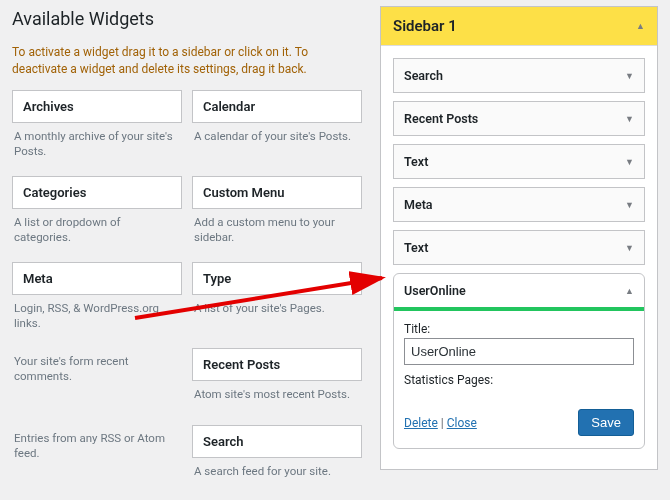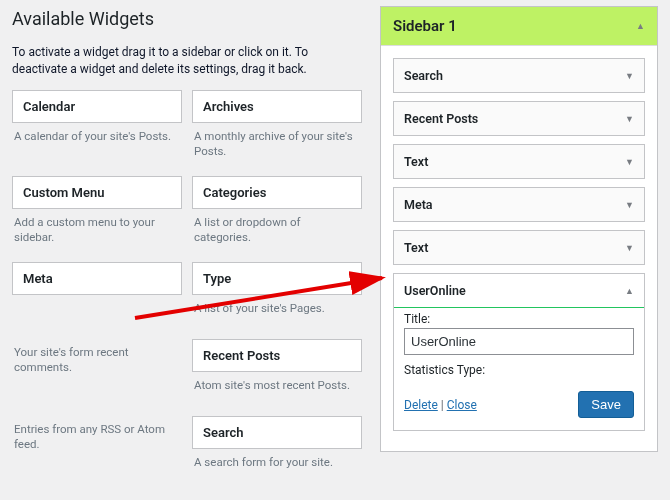--- a/index.html
+++ b/index.html
@@ -1,85 +1,86 @@
 <!DOCTYPE html>
 <html><head>
 <meta charset="utf-8">
 <style>
   * { box-sizing: border-box; margin: 0; padding: 0; }
   body { font-family: -apple-system, "Segoe UI", Roboto, Helvetica, Arial, sans-serif; font-size: 13px; color: #3c434a; background: #f0f0f1; width: 670px; height: 500px; overflow: hidden; position: relative; }
   .wrap { display: flex; gap: 18px; padding: 6px 12px; }
   .left { width: 350px; }
   .right { flex: 1; }
   h2.title { font-size: 18px; font-weight: 400; color: #1d2327; margin: 2px 0 15px; }
-  .hint { font-size: 12px; color: #0f172a; line-height: 1.4; margin-bottom: 12px; }
+  .hint { font-size: 12px; color: #a16207; line-height: 1.4; margin-bottom: 12px; }
   .grid { display: grid; grid-template-columns: 1fr 1fr; gap: 0 10px; }
   .wbox { margin-bottom: 6px; }
   .whead { background: #fff; border: 1px solid #c3c4c7; padding: 8px 10px; font-weight: 600; color: #1d2327; cursor: move; }
   .wdesc { font-size: 11.5px; color: #6c7781; padding: 6px 2px 10px; line-height: 1.35; min-height: 38px; }
-  .sidebar-panel { border: 1px solid #c3c4c7; background: #bef264; }
+  .sidebar-panel { border: 1px solid #c3c4c7; background: #fde047; }
   .sidebar-head { display: flex; align-items: center; justify-content: space-between; padding: 10px 12px; border-bottom: 1px solid #dcdcde; font-size: 15px; font-weight: 600; color: #1d2327; cursor: pointer; }
   .sbody { padding: 12px 12px; background: #fff; }
   .slot { border: 1px solid #c3c4c7; margin-bottom: 8px; background: #fafafa; }
   .slot-head { display: flex; align-items: center; justify-content: space-between; padding: 9px 10px; font-weight: 600; font-size: 12.5px; color: #1d2327; cursor: pointer; }
   .tri { font-size: 9px; color: #787c82; }
-  .slot.open { background: #fff; }
-  .slot-body { padding: 4px 10px 12px; border-top: 1px solid #22c55e; display: flex; flex-direction: column; gap: 8px; }
+  .slot.open { background: #fff; border-radius: 6px; }
+  .slot-body { padding: 11px 10px 12px; border-top: 4px solid #22c55e; display: flex; flex-direction: column; gap: 8px; }
   label.fl { font-size: 12px; color: #1d2327; margin-bottom: 2px; display: block; }
   input[type=text], select { width: 100%; padding: 5px 6px; border: 1px solid #8c8f94; background: #fff; font-size: 13px; color: #2c3338; }
-  .actions { display: flex; align-items: center; justify-content: space-between; margin-top: 4px; gap: 38px; }
+  .actions { display: flex; align-items: center; justify-content: space-between; margin-top: 12px; gap: 38px; }
   .links a { color: #2271b1; text-decoration: underline; font-size: 12px; cursor: pointer; }
   .links { font-size: 12px; color: #646970; }
   .btn-save { background: #2271b1; color: #fff; border: 1px solid #135e96; padding: 5px 12px; border-radius: 3px; font-size: 13px; cursor: pointer; }
   svg.arrow { position: absolute; left: 130px; top: 270px; pointer-events: none; }
 </style>
 </head>
 <body>
 
 <div class="wrap">
   <div class="left">
     <h2 class="title">Available Widgets</h2>
     <p class="hint">To activate a widget drag it to a sidebar or click on it. To deactivate a widget and delete its settings, drag it back.</p>
     <div class="grid" id="wgrid">
         <div class="wbox">
+          <div class="whead">Archives</div>
+          <div class="wdesc">A monthly archive of your site's Posts.</div>
+        </div>
+        <div class="wbox">
           <div class="whead">Calendar</div>
           <div class="wdesc">A calendar of your site's Posts.</div>
         </div>
         <div class="wbox">
-          <div class="whead">Archives</div>
-          <div class="wdesc">A monthly archive of your site's Posts.</div>
+          <div class="whead">Categories</div>
+          <div class="wdesc">A list or dropdown of categories.</div>
         </div>
         <div class="wbox">
           <div class="whead">Custom Menu</div>
           <div class="wdesc">Add a custom menu to your sidebar.</div>
         </div>
         <div class="wbox">
-          <div class="whead">Categories</div>
-          <div class="wdesc">A list or dropdown of categories.</div>
-        </div>
-        <div class="wbox">
           <div class="whead">Meta</div>
+          <div class="wdesc">Login, RSS, &amp; WordPress.org links.</div>
         </div>
         <div class="wbox">
           <div class="whead">Type</div>
           <div class="wdesc">A list of your site's Pages.</div>
         </div>
         <div class="wbox">
           <div class="wdesc">Your site's form recent comments.</div>
         </div>
         <div class="wbox">
           <div class="whead">Recent Posts</div>
           <div class="wdesc">Atom site's most recent Posts.</div>
         </div>
         <div class="wbox">
           <div class="wdesc">Entries from any RSS or Atom feed.</div>
         </div>
         <div class="wbox">
           <div class="whead">Search</div>
-          <div class="wdesc">A search form for your site.</div>
+          <div class="wdesc">A search feed for your site.</div>
         </div>
       </div>
   </div>
 
   <div class="right">
     <div class="sidebar-panel">
       <div class="sidebar-head">
         <span>Sidebar 1</span>
         <span class="tri">▲</span>
       </div>
@@ -114,21 +115,21 @@
               <span class="tri">▼</span>
             </div>
           </div>
           <div class="slot open">
             <div class="slot-head">
               <span>UserOnline</span>
               <span class="tri">▲</span>
             </div>
             <div class="slot-body">
               <div><label class="fl">Title:</label><input type="text" value="UserOnline" style=""></div>
-              <div><label class="fl">Statistics Type:</label></div>
+              <div><label class="fl">Statistics Pages:</label></div>
               <div class="actions">
                 <span class="links"><a>Delete</a> | <a>Close</a></span>
                 <button class="btn-save">Save</button>
               </div>
             </div>
           </div>
         </div>
     </div>
   </div>
 </div>

